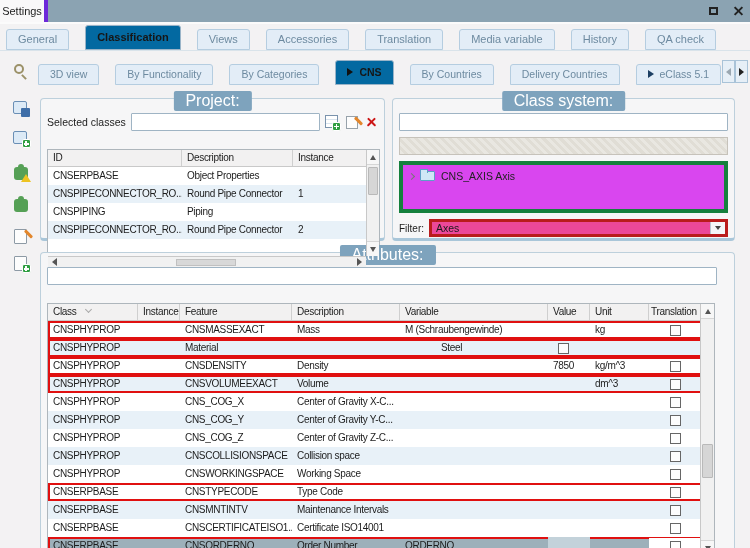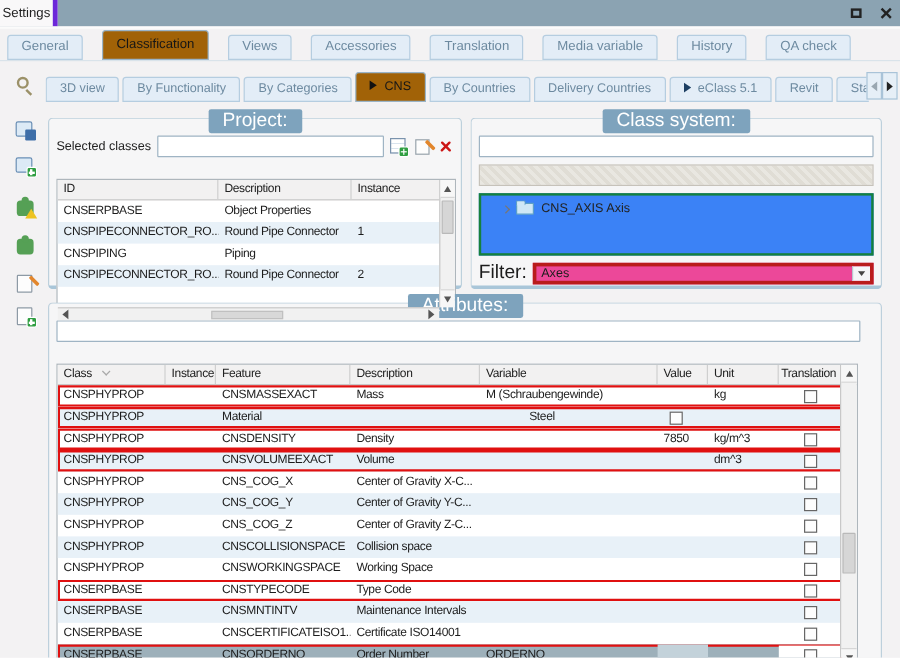--- a/index.html
+++ b/index.html
@@ -11,25 +11,25 @@
   .wintab{position:absolute;top:0;left:0;width:48px;height:22px;background:#f9f8f9;
           border-right:4px solid #6d28d9;display:flex;align-items:center;justify-content:center;color:#222}
   .winbtns{position:absolute;top:0;right:6px;height:22px;display:flex;align-items:center;gap:15px}
   .maxico{display:inline-block;width:9px;height:8px;border:2px solid #222}
   .closeico{position:relative;display:inline-block;width:11px;height:11px}
   .closeico::before,.closeico::after{content:"";position:absolute;left:0;top:4.5px;width:11px;height:2px;background:#222}
   .closeico::before{transform:rotate(45deg)}.closeico::after{transform:rotate(-45deg)}
   .topline{position:absolute;top:22px;left:0;right:0;height:2px;background:#fbfbfb}
   
   .tabs1{position:absolute;top:26px;left:6px;display:flex;align-items:flex-end;gap:16px;height:24px}
-  .tabs2{position:absolute;top:60px;left:38px;display:flex;align-items:flex-end;gap:3px;height:25px;max-width:686px;overflow:hidden}
+  .tabs2{position:absolute;top:60px;left:38px;display:flex;align-items:flex-end;gap:16px;height:25px;max-width:686px;overflow:hidden}
   .tab{height:21px;line-height:19px;padding:0 11px;background:#e3edf7;border:1px solid #b5cde0;
        border-radius:3px 3px 0 0;color:#6d8aa0;white-space:nowrap;cursor:default}
   .tabs2 .tab{font-size:10.5px}
-  .tab.on{height:25px;line-height:23px;background:#a16207;border-color:#9ab4c8;color:#161616;font-weight:normal;z-index:2}
+  .tab.on{height:25px;line-height:23px;background:#0369a1;border-color:#9ab4c8;color:#161616;font-weight:bold;z-index:2}
   .tab .arr{display:inline-block;width:0;height:0;border-top:4px solid transparent;border-bottom:4px solid transparent;
             border-left:6px solid #111;margin-right:6px}
   .tab .arr.blue{border-left-color:#1d3f63}
   .underline1{position:absolute;top:50px;left:0;right:0;height:1px;background:#d9e3ea}
   .tabscroll{position:absolute;top:60px;right:2px;display:flex;z-index:3}
   .tsbtn{width:13px;height:23px;background:#e6eff7;border:1px solid #a9c3d8;display:flex;align-items:center;justify-content:center}
   .tri-l{width:0;height:0;border-top:4px solid transparent;border-bottom:4px solid transparent;border-right:5px solid #9aa7b1}
   .tri-r{width:0;height:0;border-top:4px solid transparent;border-bottom:4px solid transparent;border-left:5px solid #222}
   
   .mag{position:absolute;top:64px;left:14px;width:10px;height:10px;border:2px solid #9b9168;border-radius:50%}
@@ -98,30 +98,30 @@
   .tri-u{width:0;height:0;border-left:3.5px solid transparent;border-right:3.5px solid transparent;border-bottom:5px solid #555}
   .tri-d{width:0;height:0;border-left:3.5px solid transparent;border-right:3.5px solid transparent;border-top:5px solid #555}
   .thumb{position:absolute;left:1px;width:10px;background:#d6d6d6;border:1px solid #b9b9b9;border-radius:1px;cursor:pointer}
   .hscroll{position:absolute;bottom:0;left:0;height:11px;background:#f1f1f1;border-top:1px solid #c8c8c8;z-index:2}
   .hbtn{position:absolute;top:0;width:13px;height:10px;display:flex;align-items:center;justify-content:center;cursor:pointer}
   .hthumb{position:absolute;top:1.5px;left:128px;width:60px;height:7px;background:#d8d8d8;border:1px solid #c0c0c0;cursor:pointer}
   
   .cs-input{width:100%;display:block}
   .cs-dis{height:18px;margin-top:6px;border:1px solid #c6c2ba;
           background:repeating-linear-gradient(45deg,#e9e7e1 0 3px,#e0ddd5 3px 6px)}
-  .cs-tree{height:52px;margin-top:6px;background:#3b82f6;border:2px solid #15803d;padding:5px 18px}
+  .cs-tree{height:52px;margin-top:6px;background:#d946ef;border:4px solid #15803d;padding:5px 6px}
   .titem{display:flex;align-items:center;gap:6px;cursor:default}
   .chev{display:inline-block;width:5px;height:5px;border-right:1.5px solid #777;border-top:1.5px solid #777;
         transform:rotate(45deg);cursor:pointer}
   .folder{width:15px;height:10px;background:#cfe7f6;border:1px solid #5d9fc7;border-radius:1px;position:relative}
   .folder::before{content:"";position:absolute;top:-3px;left:-1px;width:6px;height:3px;background:#cfe7f6;
         border:1px solid #5d9fc7;border-bottom:none;border-radius:1px 1px 0 0}
   .titem .tlabel{font-size:10.5px;color:#222}
   .filterrow{display:flex;align-items:center;gap:5px;margin-top:6px}
-  .filterrow .lbl{font-size:16px}
+  .filterrow .lbl{font-size:10px}
   .combo{flex:1;height:18px;background:#ec4899;border:3px solid #b91c1c;display:flex;align-items:flex-start;position:relative;cursor:pointer}
   .combo .val{flex:1;padding-left:4px;font-size:10.5px}
   .combo .dd{width:15px;height:100%;border-left:1px solid #b9c6d0;display:flex;align-items:center;justify-content:center;background:#f4f6f8}
   .tri-dd{width:0;height:0;border-left:3.5px solid transparent;border-right:3.5px solid transparent;border-top:4.5px solid #444}
   .attr-input{width:670px;display:block}
 </style>
 </head>
 <body>
 
 <div class="titlebar">

